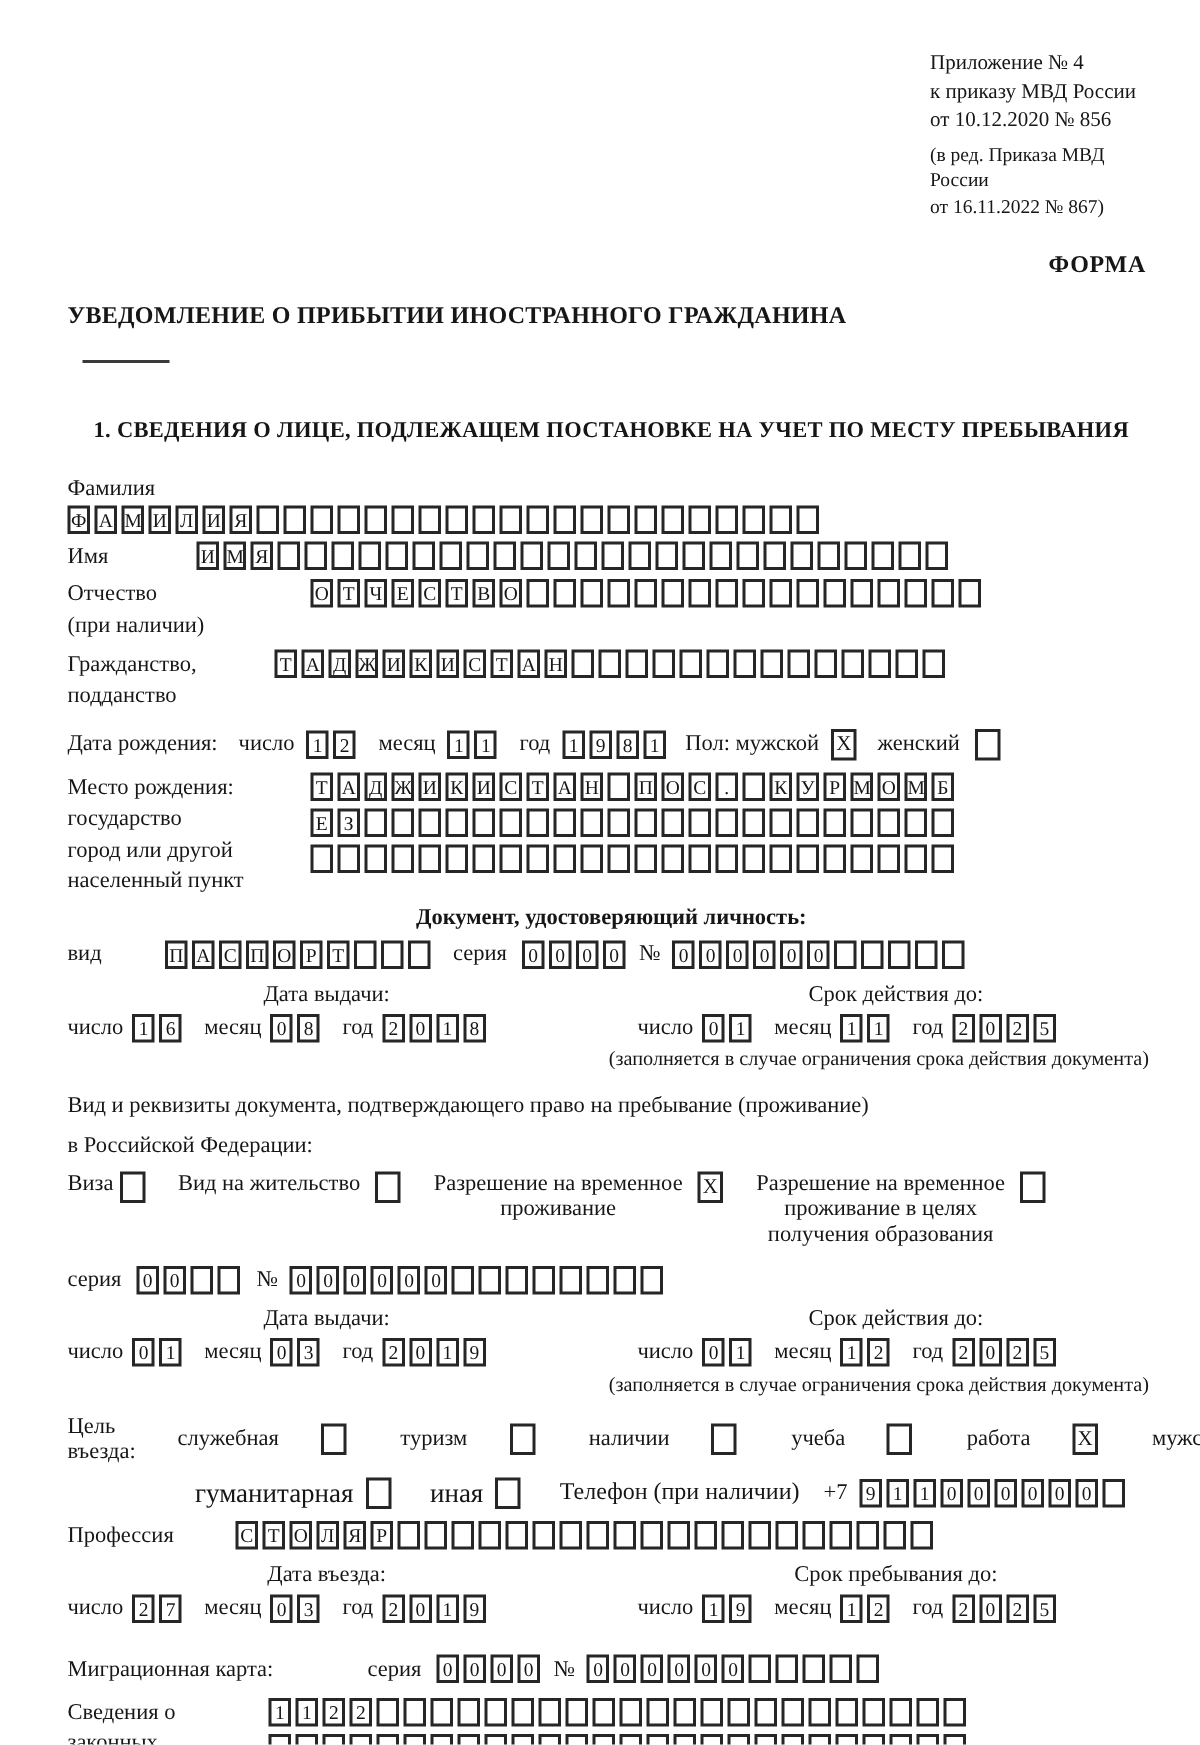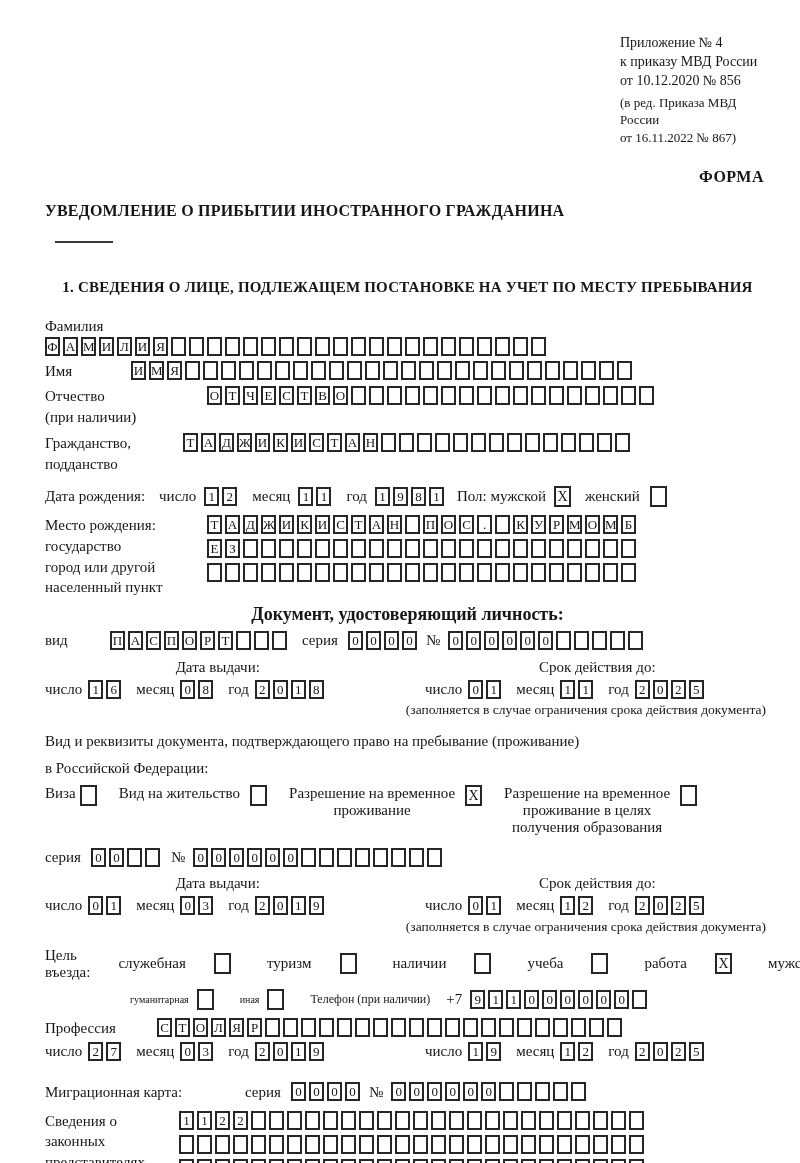--- a/index.html
+++ b/index.html
@@ -35,21 +35,21 @@
   }
 
   .w86 { width: 86px; } .w162 { width: 162px; } .w138 { width: 138px; }
   .w134 { width: 134px; } .w200 { width: 200px; } .w65 { width: 65px; } .w112 { width: 112px; }
 
   .mt8 { margin-top: 8px; } .mt12 { margin-top: 12px; } .mt20 { margin-top: 20px; flex-direction: column; }
 
   .stackrows .row { margin-top: 0; }
   .stackrows .row + .row { margin-top: 5px; }
 
-  .center-bold { text-align: center; font-weight: bold; font-size: 18px; margin-top: 6px; }
+  .center-bold { text-align: center; font-weight: bold; font-size: 15px; margin-top: 6px; }
 
   .dategrp { display: flex; align-items: center; }
   .dategrp .lbl { margin-right: 6px; }
   .dategrp .boxes { margin-right: 12px; }
   .dategrp .boxes:last-child { margin-right: 0; }
 
   .dates-headings { display: flex; margin-top: 8px; font-size: 15px; }
   .dh-left { width: 346px; text-align: center; }
   .dh-right { width: 346px; text-align: center; margin-left: 34px; }
   .dates-row { display: flex; margin-top: 3px; }
@@ -59,23 +59,23 @@
   .intro { font-size: 15px; line-height: 1.75; margin-top: 10px; }
   .options { margin-top: 4px; align-items: flex-start; }
   .options .olbl { font-size: 15px; margin-right: 10px; }
   .options .cbx { margin-right: 22px; }
   .opt-center { text-align: center; }
 
   .purpose { align-items: center; margin-top: 12px; gap: 20px; }
   .purpose .olbl { font-size: 15px; margin-right: 8px; }
   .purpose .cbx { margin-right: 16px; }
   .purpose2 { align-items: center; margin-top: 8px; margin-left: 85px; }
-  .purpose2 .olbl { font-size: 10px; margin-right: 8px; }
+  .purpose2 .olbl { font-size: 18px; margin-right: 8px; }
   .purpose2 .cbx { margin-right: 26px; }
-  .phone-label { font-size: 12px; margin-right: 16px; }
+  .phone-label { font-size: 16px; margin-right: 16px; }
   .phone-prefix { font-size: 15px; margin-right: 8px; }
 
   .series-row { align-items: center; margin-top: 12px; }
   .series-row .slbl { font-size: 15px; margin-right: 10px; }
   .series-row .nlbl { font-size: 15px; margin: 0 8px; }
 </style>
 </head>
 <body>
 
 <div class="page">
@@ -579,20 +579,24 @@
         <span class="cell"></span>
         <span class="cell"></span>
         <span class="cell"></span>
         <span class="cell"></span>
         <span class="cell"></span>
         <span class="cell"></span>
         <span class="cell"></span>
       </div>
   </div>
 
+  <div class="dates-headings">
+    <span class="dh-left">Дата въезда:</span>
+    <span class="dh-right">Срок пребывания до:</span>
+  </div>
   <div class="dates-row">
     <div class="dategrp" style="width:346px">
       <span class="lbl">число</span>
       <span class="boxes">
           <span class="cell">2</span>
           <span class="cell">7</span>
         </span>
       <span class="lbl">месяц</span>
       <span class="boxes">
           <span class="cell">0</span>

